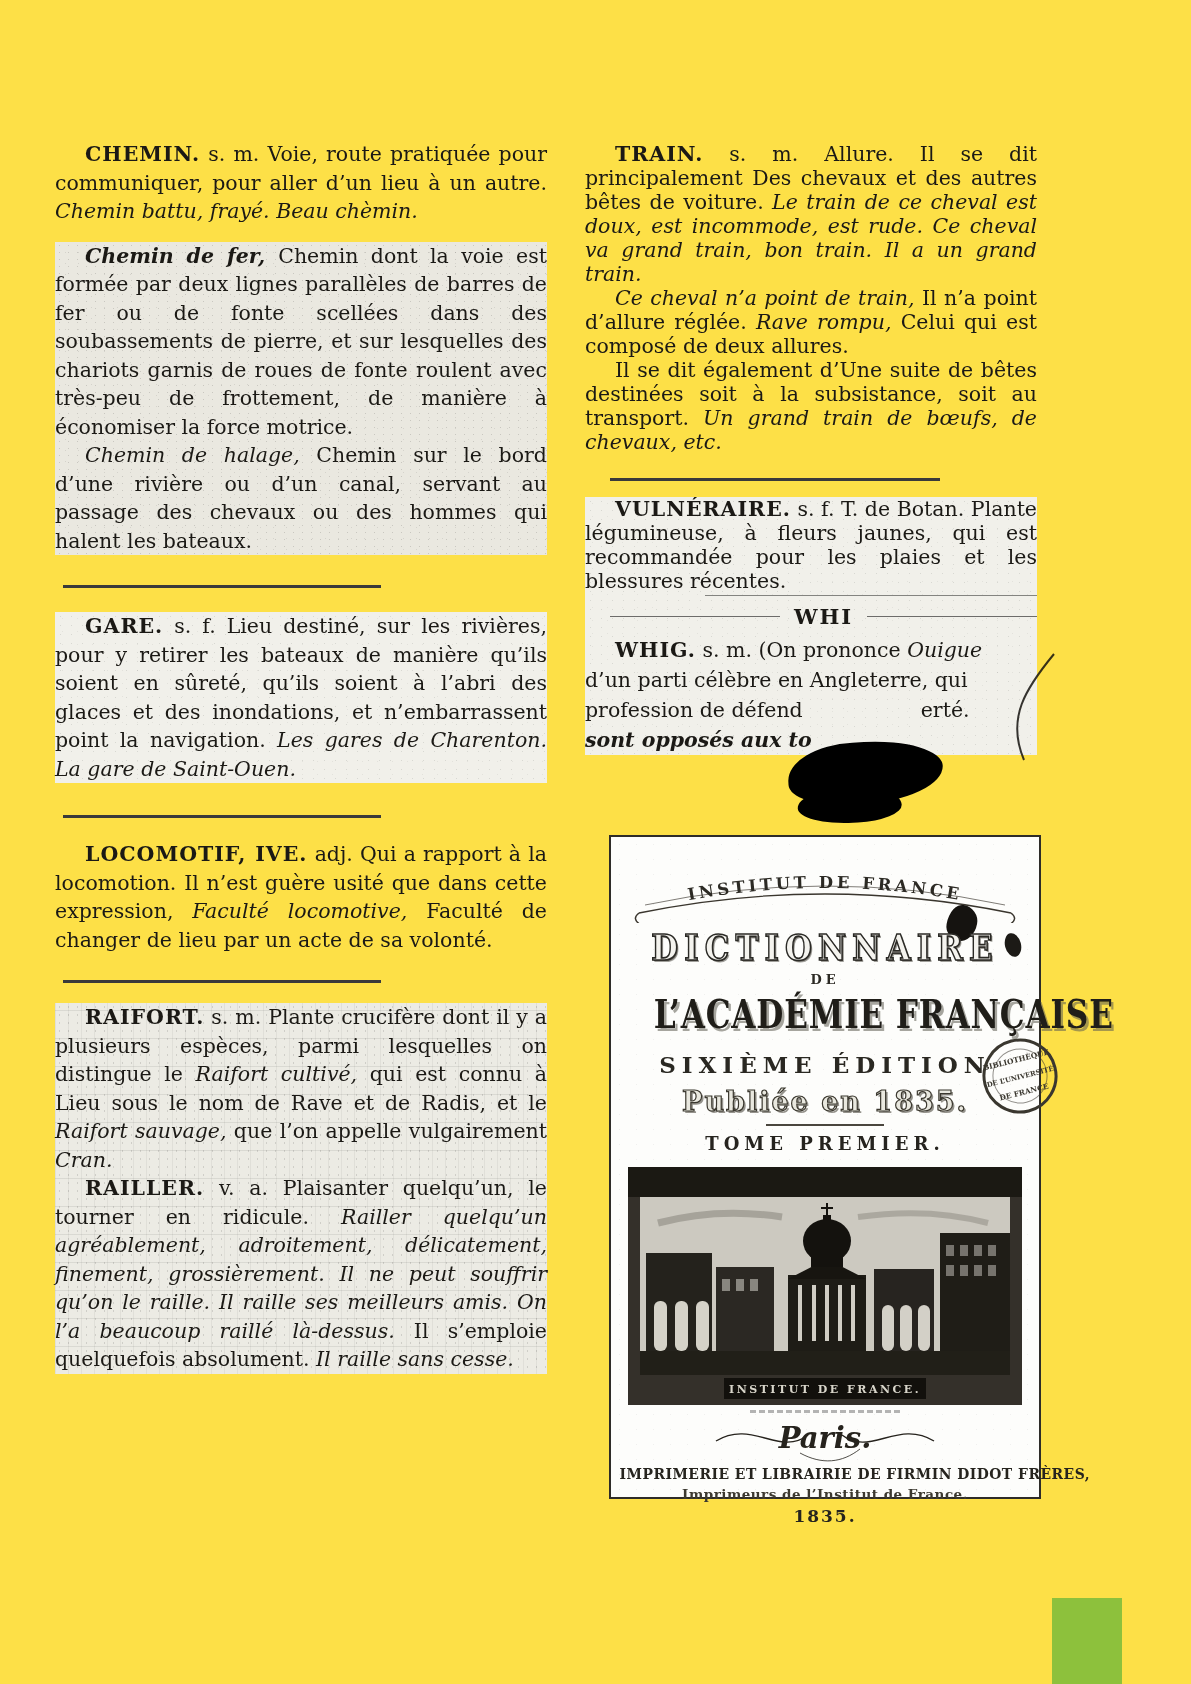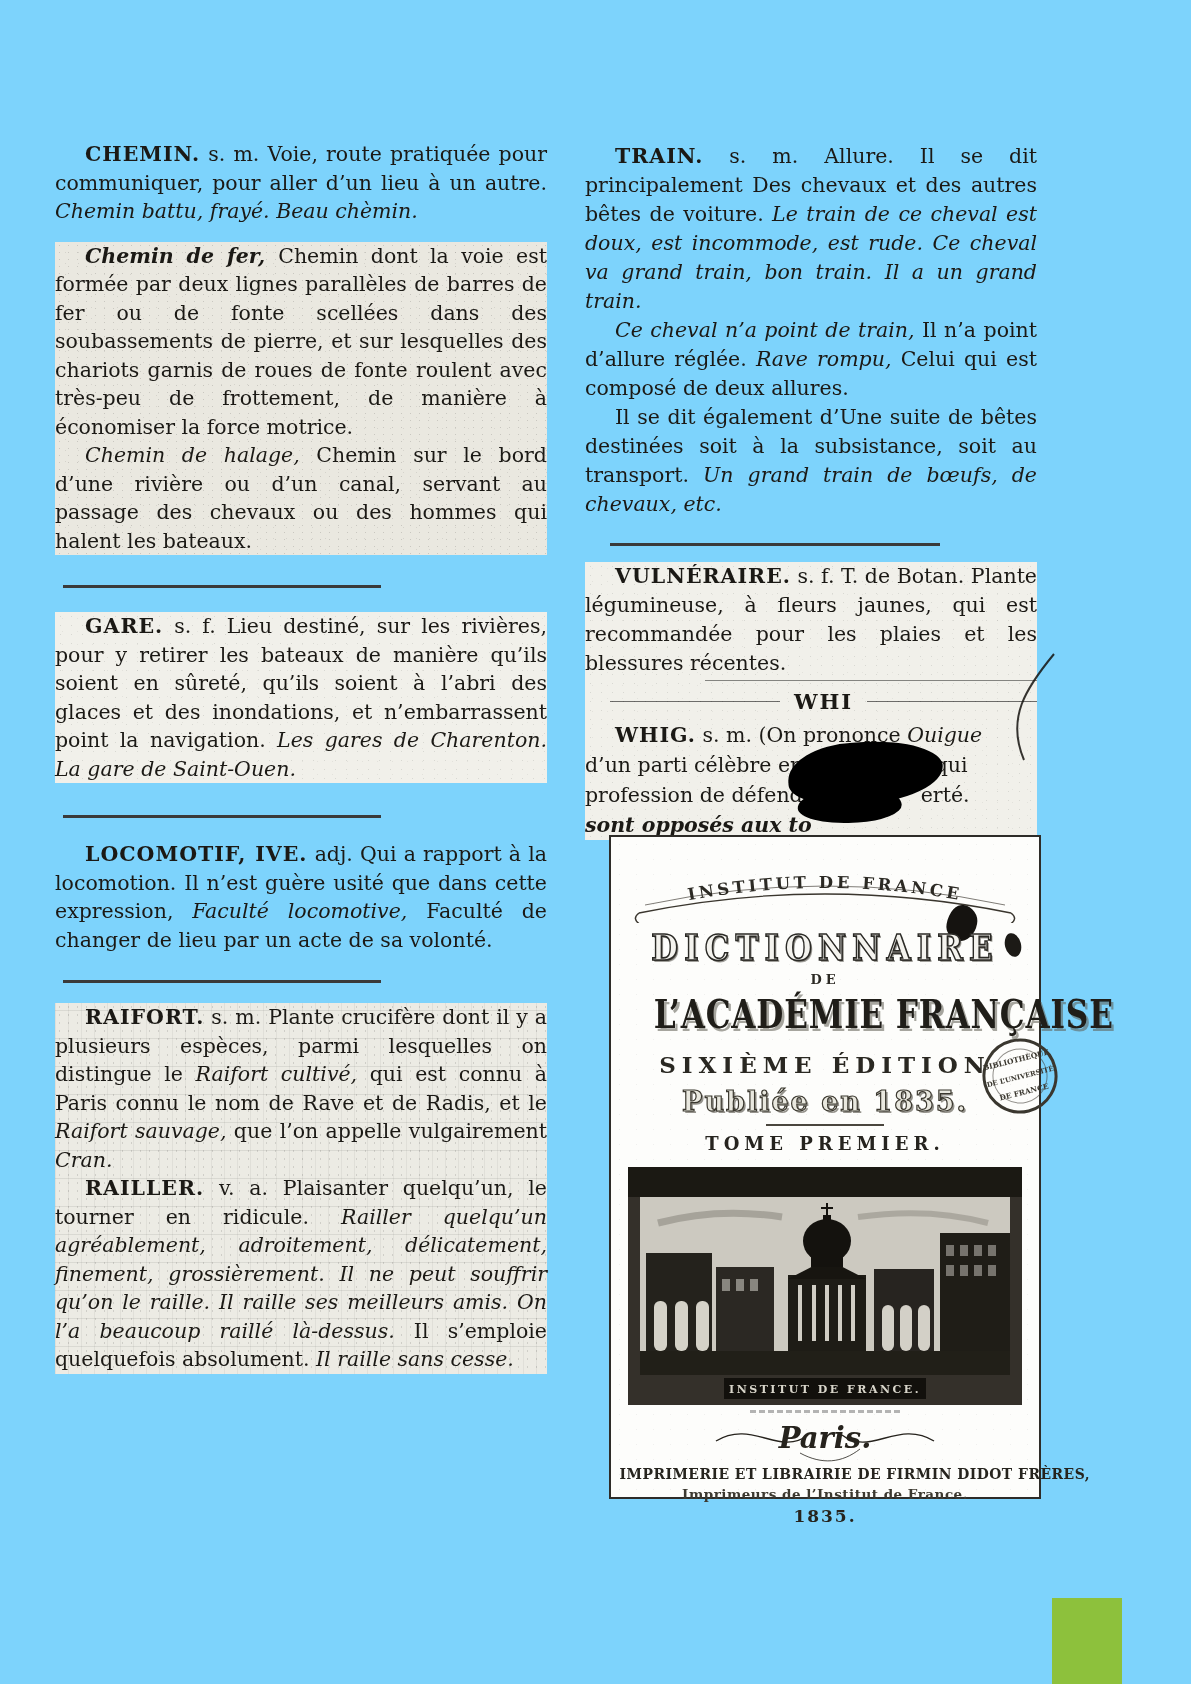--- a/index.html
+++ b/index.html
@@ -1,25 +1,25 @@
 <!DOCTYPE html>
 <html><head>
 <meta charset="utf-8">
 <style>
   html,body{margin:0;padding:0;background:#ffffff;}
   .page{
-    position:relative;width:1191px;height:1684px;background:#7dd3fc;overflow:hidden;
+    position:relative;width:1191px;height:1684px;background:#fde047;overflow:hidden;
     font-family:"DejaVu Serif","Liberation Serif",serif;color:#1b1915;
   }
   
   .col{position:absolute;}
   .col-left{left:55px;top:140px;width:492px;}
   .col-right{left:585px;top:142px;width:452px;}
   p.entry{margin:0;font-size:20.5px;line-height:28.5px;text-align:justify;text-indent:30px;}
-  .col-right p.entry{line-height:29px;}
+  .col-right p.entry{line-height:24px;}
   .b{font-weight:bold;letter-spacing:1px;}
   .i{font-style:italic;}
   .mt6{margin-top:6px;}
   
   .noise-a{
     background-color:#eae8e0;
     background-image:radial-gradient(rgba(0,0,0,.14) .8px,transparent .9px),
                      radial-gradient(rgba(0,0,0,.09) .7px,transparent .8px);
     background-size:9px 7px,13px 11px;background-position:0 0,4px 5px;
   }
@@ -111,21 +111,21 @@
     </div>
 
     <div class="rule rule-left r2"></div>
 
     <p class="entry"><span class="b">LOCOMOTIF, IVE.</span><span> adj. Qui a rapport à la locomotion. Il n’est guère usité que dans cette expression, </span><span class="i">Faculté locomotive, </span><span>Faculté de changer de lieu par un acte de sa volonté.</span></p>
 
 
     <div class="rule rule-left r3"></div>
 
     <div class="noise-c">
-      <p class="entry"><span class="b">RAIFORT.</span><span> s. m. Plante crucifère dont il y a plusieurs espèces, parmi lesquelles on distingue le </span><span class="i">Raifort cultivé, </span><span>qui est connu à Paris connu le nom de Rave et de Radis, et le </span><span class="i">Raifort sauvage, </span><span>que l’on appelle vulgairement </span><span class="i">Cran.</span></p>
+      <p class="entry"><span class="b">RAIFORT.</span><span> s. m. Plante crucifère dont il y a plusieurs espèces, parmi lesquelles on distingue le </span><span class="i">Raifort cultivé, </span><span>qui est connu à Lieu sous le nom de Rave et de Radis, et le </span><span class="i">Raifort sauvage, </span><span>que l’on appelle vulgairement </span><span class="i">Cran.</span></p>
       <p class="entry"><span class="b">RAILLER.</span><span> v. a. Plaisanter quelqu’un, le tourner en ridicule. </span><span class="i">Railler quelqu’un agréablement, adroitement, délicatement, finement, grossièrement. Il ne peut souffrir qu’on le raille. Il raille ses meilleurs amis. On l’a beaucoup raillé là-dessus. </span><span>Il s’emploie quelquefois absolument. </span><span class="i">Il raille sans cesse.</span></p>
     </div>
 
   </div>
 
   <div class="col col-right">
 
     <p class="entry"><span class="b">TRAIN.</span><span> s. m. Allure. Il se dit principalement Des chevaux et des autres bêtes de voiture. </span><span class="i">Le train de ce cheval est doux, est incommode, est rude. Ce cheval va grand train, bon train. Il a un grand train.</span></p>
 
     <p class="entry"><span class="i">Ce cheval n’a point de train, </span><span>Il n’a point d’allure réglée. </span><span class="i">Rave rompu, </span><span>Celui qui est composé de deux allures.</span></p>

